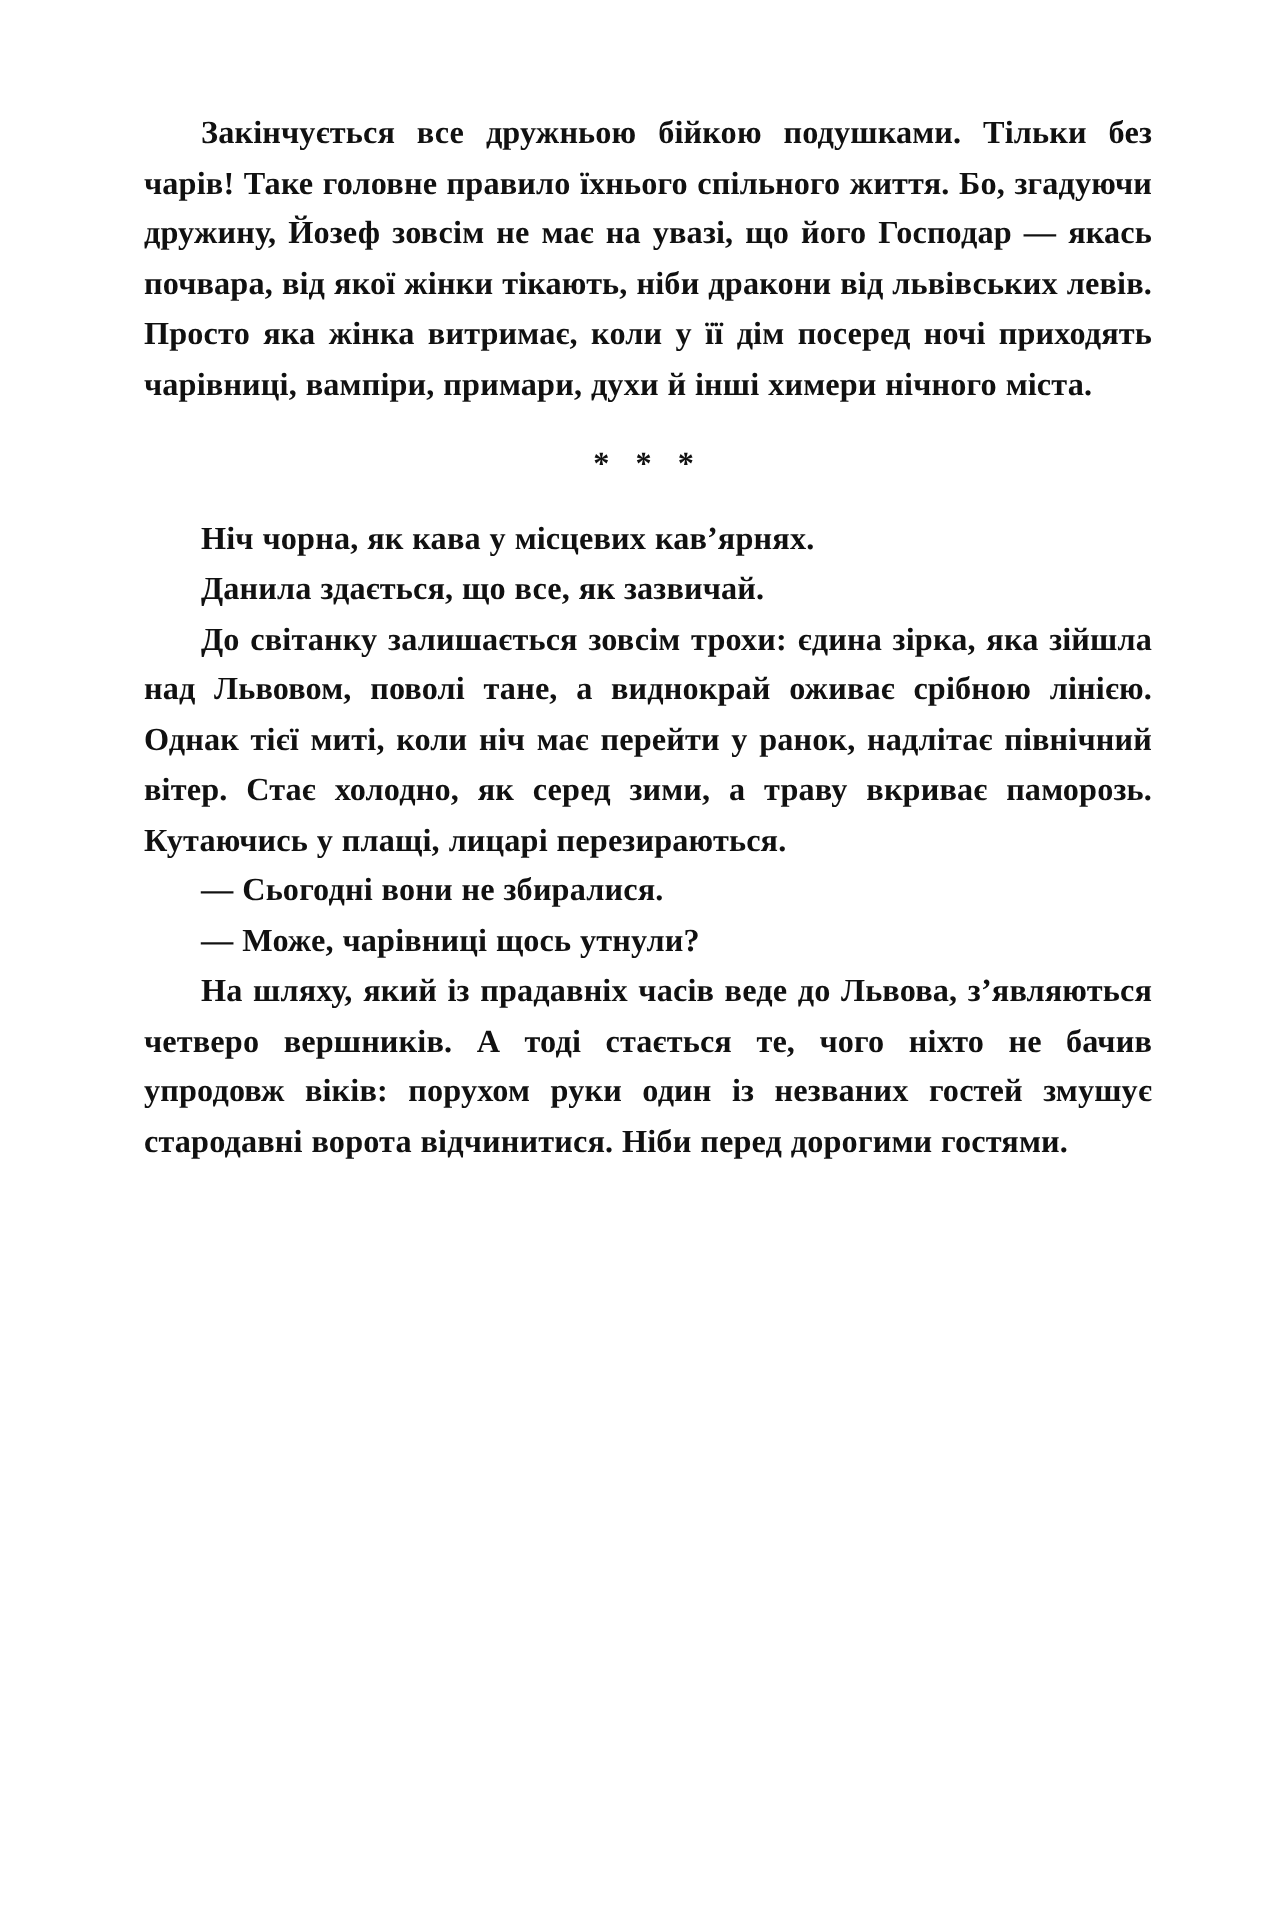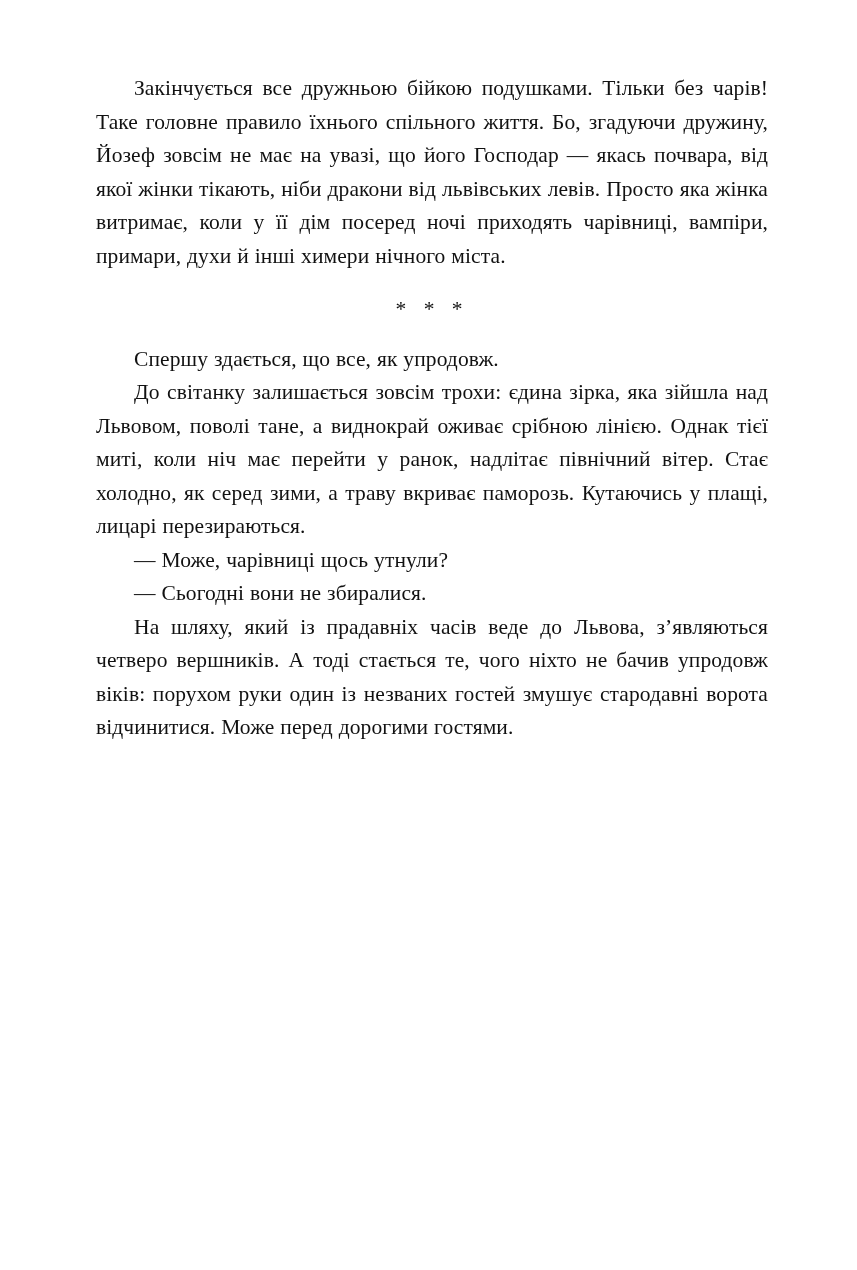--- a/index.html
+++ b/index.html
@@ -9,20 +9,21 @@
   }
   .page {
     width: 857px;
     height: 1112px;
     position: relative;
     background: #ffffff;
     box-sizing: border-box;
     font-family: "Liberation Serif", "DejaVu Serif", serif;
     color: #111111;
     overflow: hidden;
+    font-weight: bold;
   }
   .text-column {
     position: absolute;
     left: 96px;
     top: 72px;
     width: 672px;
   }
   p.para {
     margin: 0;
     font-size: 21.5px;
@@ -58,23 +59,24 @@
 <body>
 
 <div class="page">
 
   <div class="text-column">
 
     <p class="para">Закінчується все дружньою бійкою подушками. Тільки без чарів! Таке головне правило їхнього спільного життя. Бо, згадуючи дружину, Йозеф зовсім не має на увазі, що його Господар — якась почвара, від якої жінки тікають, ніби дракони від львівських левів. Просто яка жінка витримає, коли у її дім посеред ночі приходять чарівниці, вампіри, примари, духи й інші химери нічного міста.</p>
 
     <div class="sep">* * *</div>
 
-    <p class="para">Спершу здається, що все, як упродовж.</p>
+    <p class="para">Ніч чорна, як кава у місцевих кав’ярнях.</p>
+    <p class="para">Данила здається, що все, як зазвичай.</p>
     <p class="para">До світанку залишається зовсім трохи: єдина зірка, яка зійшла над Львовом, поволі тане, а виднокрай оживає срібною лінією. Однак тієї миті, коли ніч має перейти у ранок, надлітає північний вітер. Стає холодно, як серед зими, а траву вкриває паморозь. Кутаючись у плащі, лицарі перезираються.</p>
+    <p class="para">— Сьогодні вони не збиралися.</p>
     <p class="para">— Може, чарівниці щось утнули?</p>
-    <p class="para">— Сьогодні вони не збиралися.</p>
-    <p class="para">На шляху, який із прадавніх часів веде до Львова, з’являються четверо вершників. А тоді стається те, чого ніхто не бачив упродовж віків: порухом руки один із незваних гостей змушує стародавні ворота відчинитися. Може перед дорогими гостями.</p>
+    <p class="para">На шляху, який із прадавніх часів веде до Львова, з’являються четверо вершників. А тоді стається те, чого ніхто не бачив упродовж віків: порухом руки один із незваних гостей змушує стародавні ворота відчинитися. Ніби перед дорогими гостями.</p>
 
   </div>
 
   <div class="page-number">10</div>
 
 </div>
 
 </body></html>

